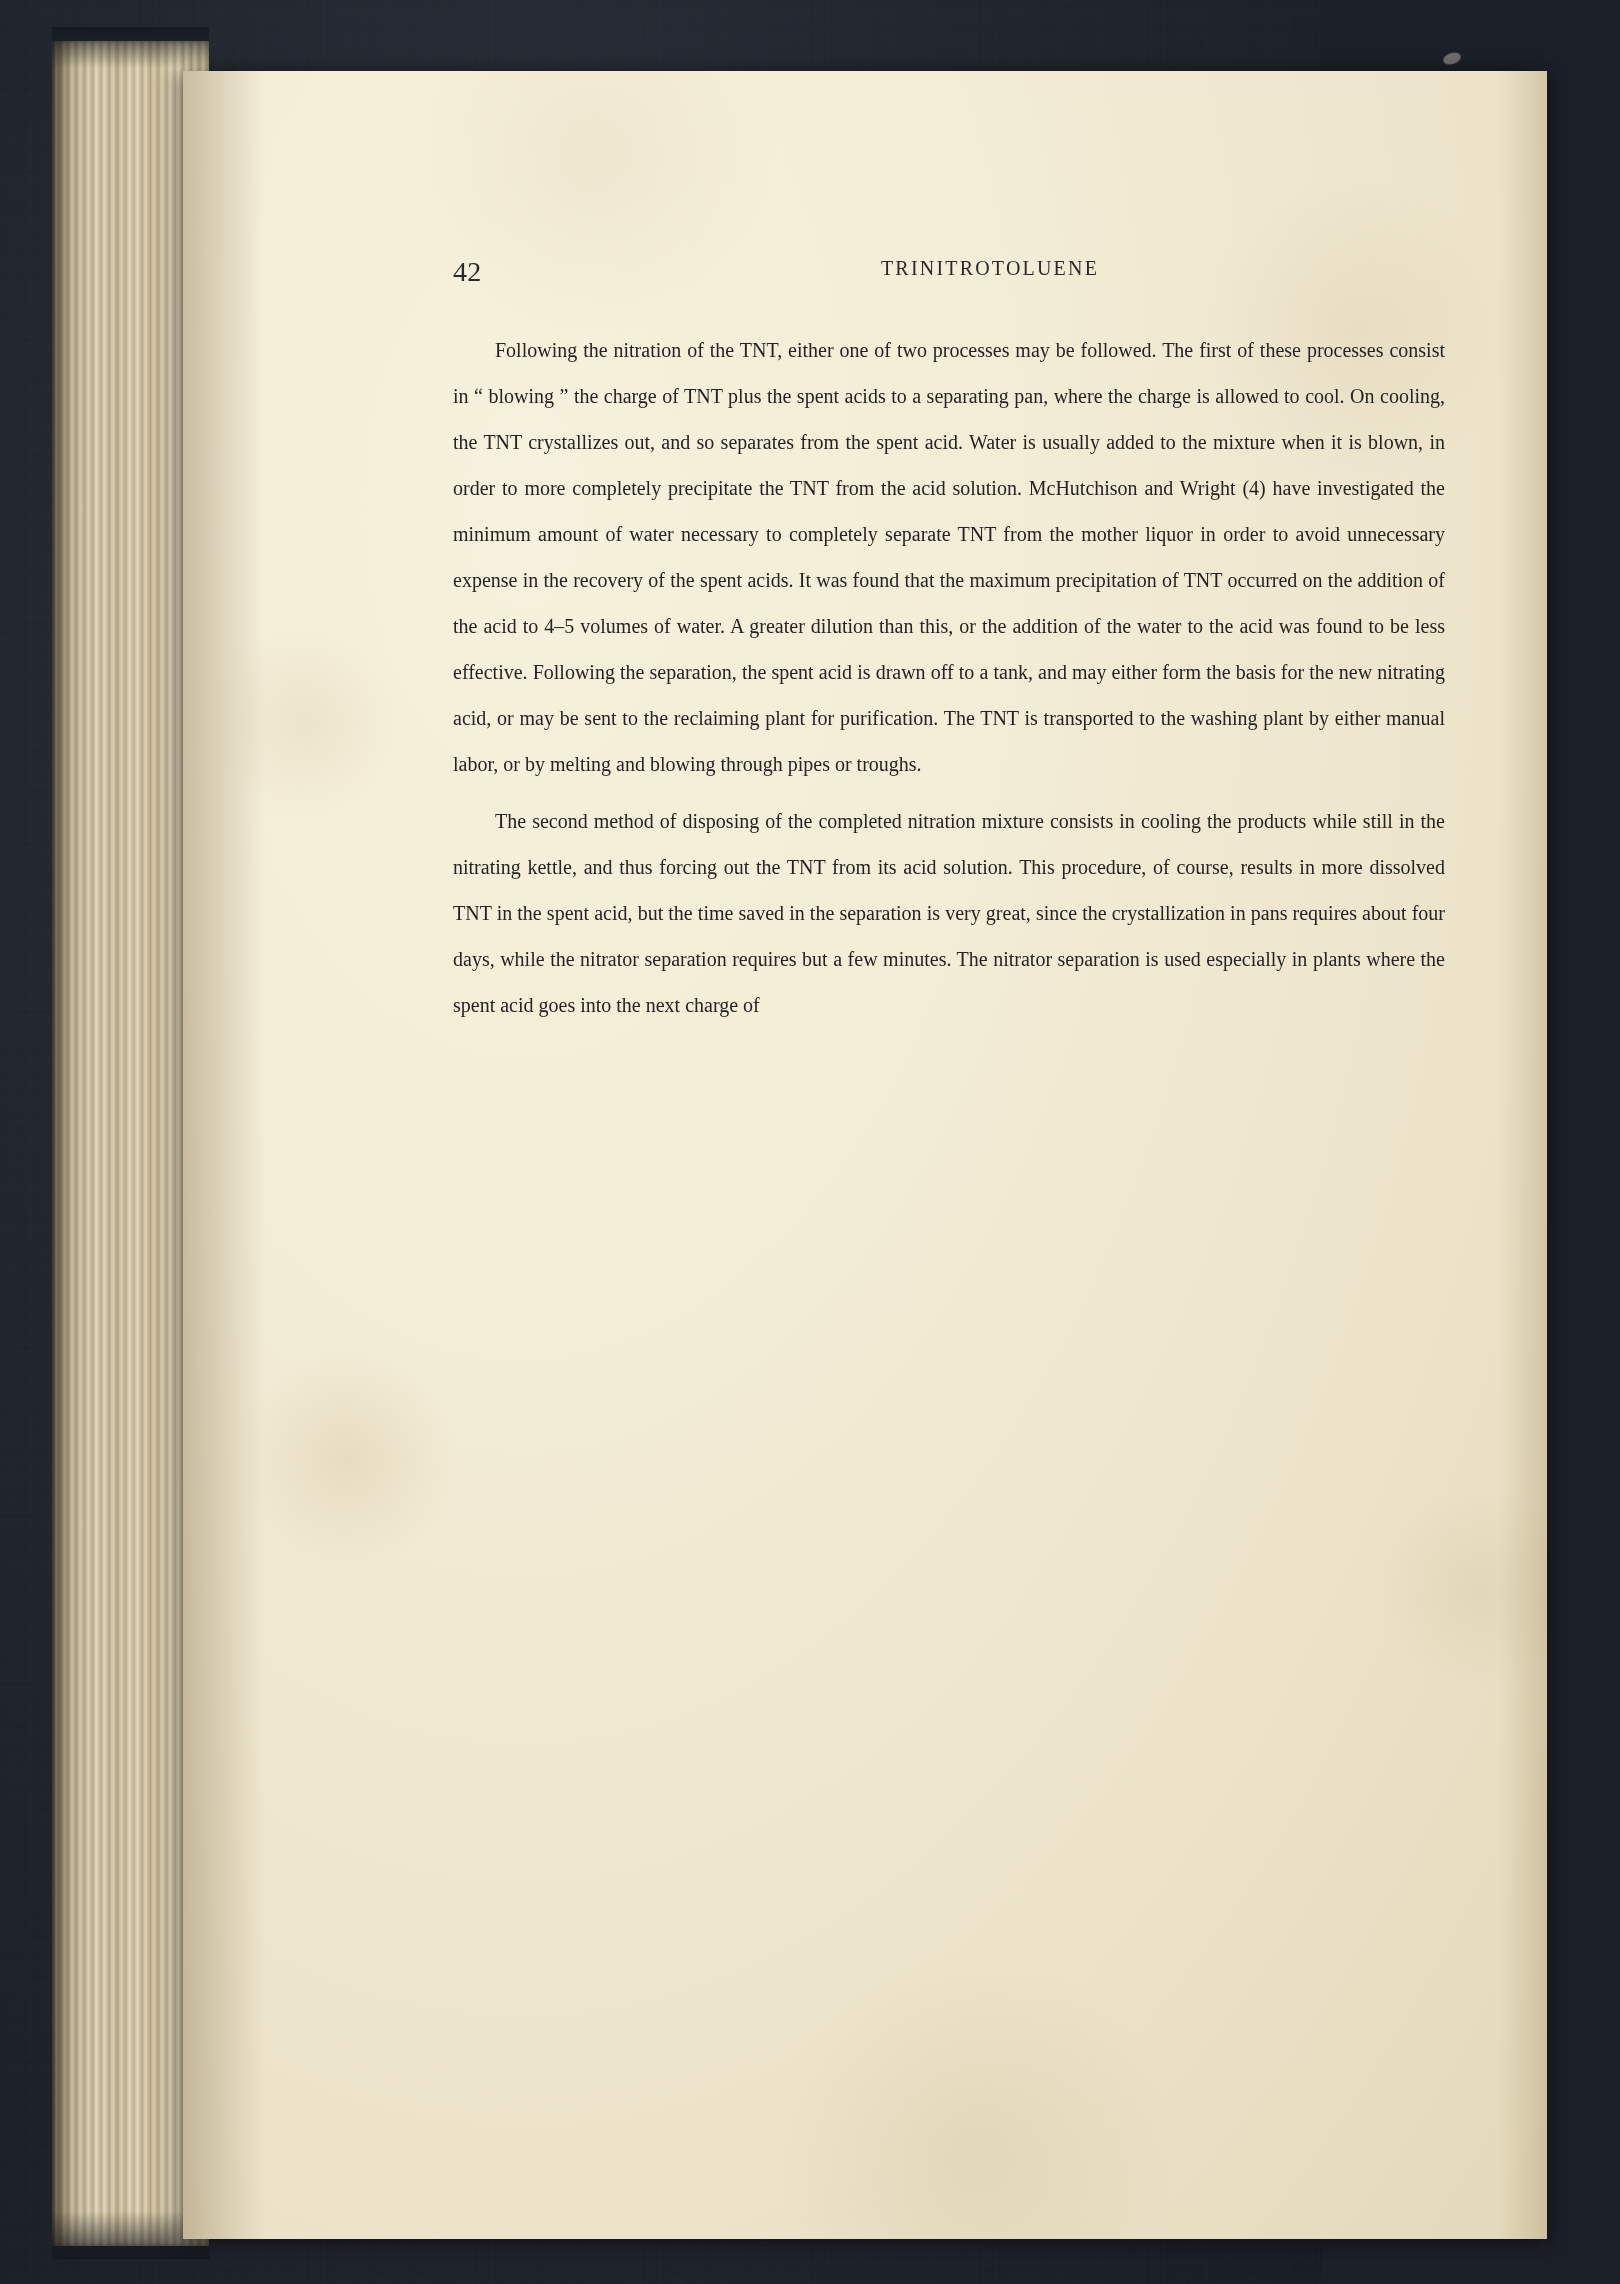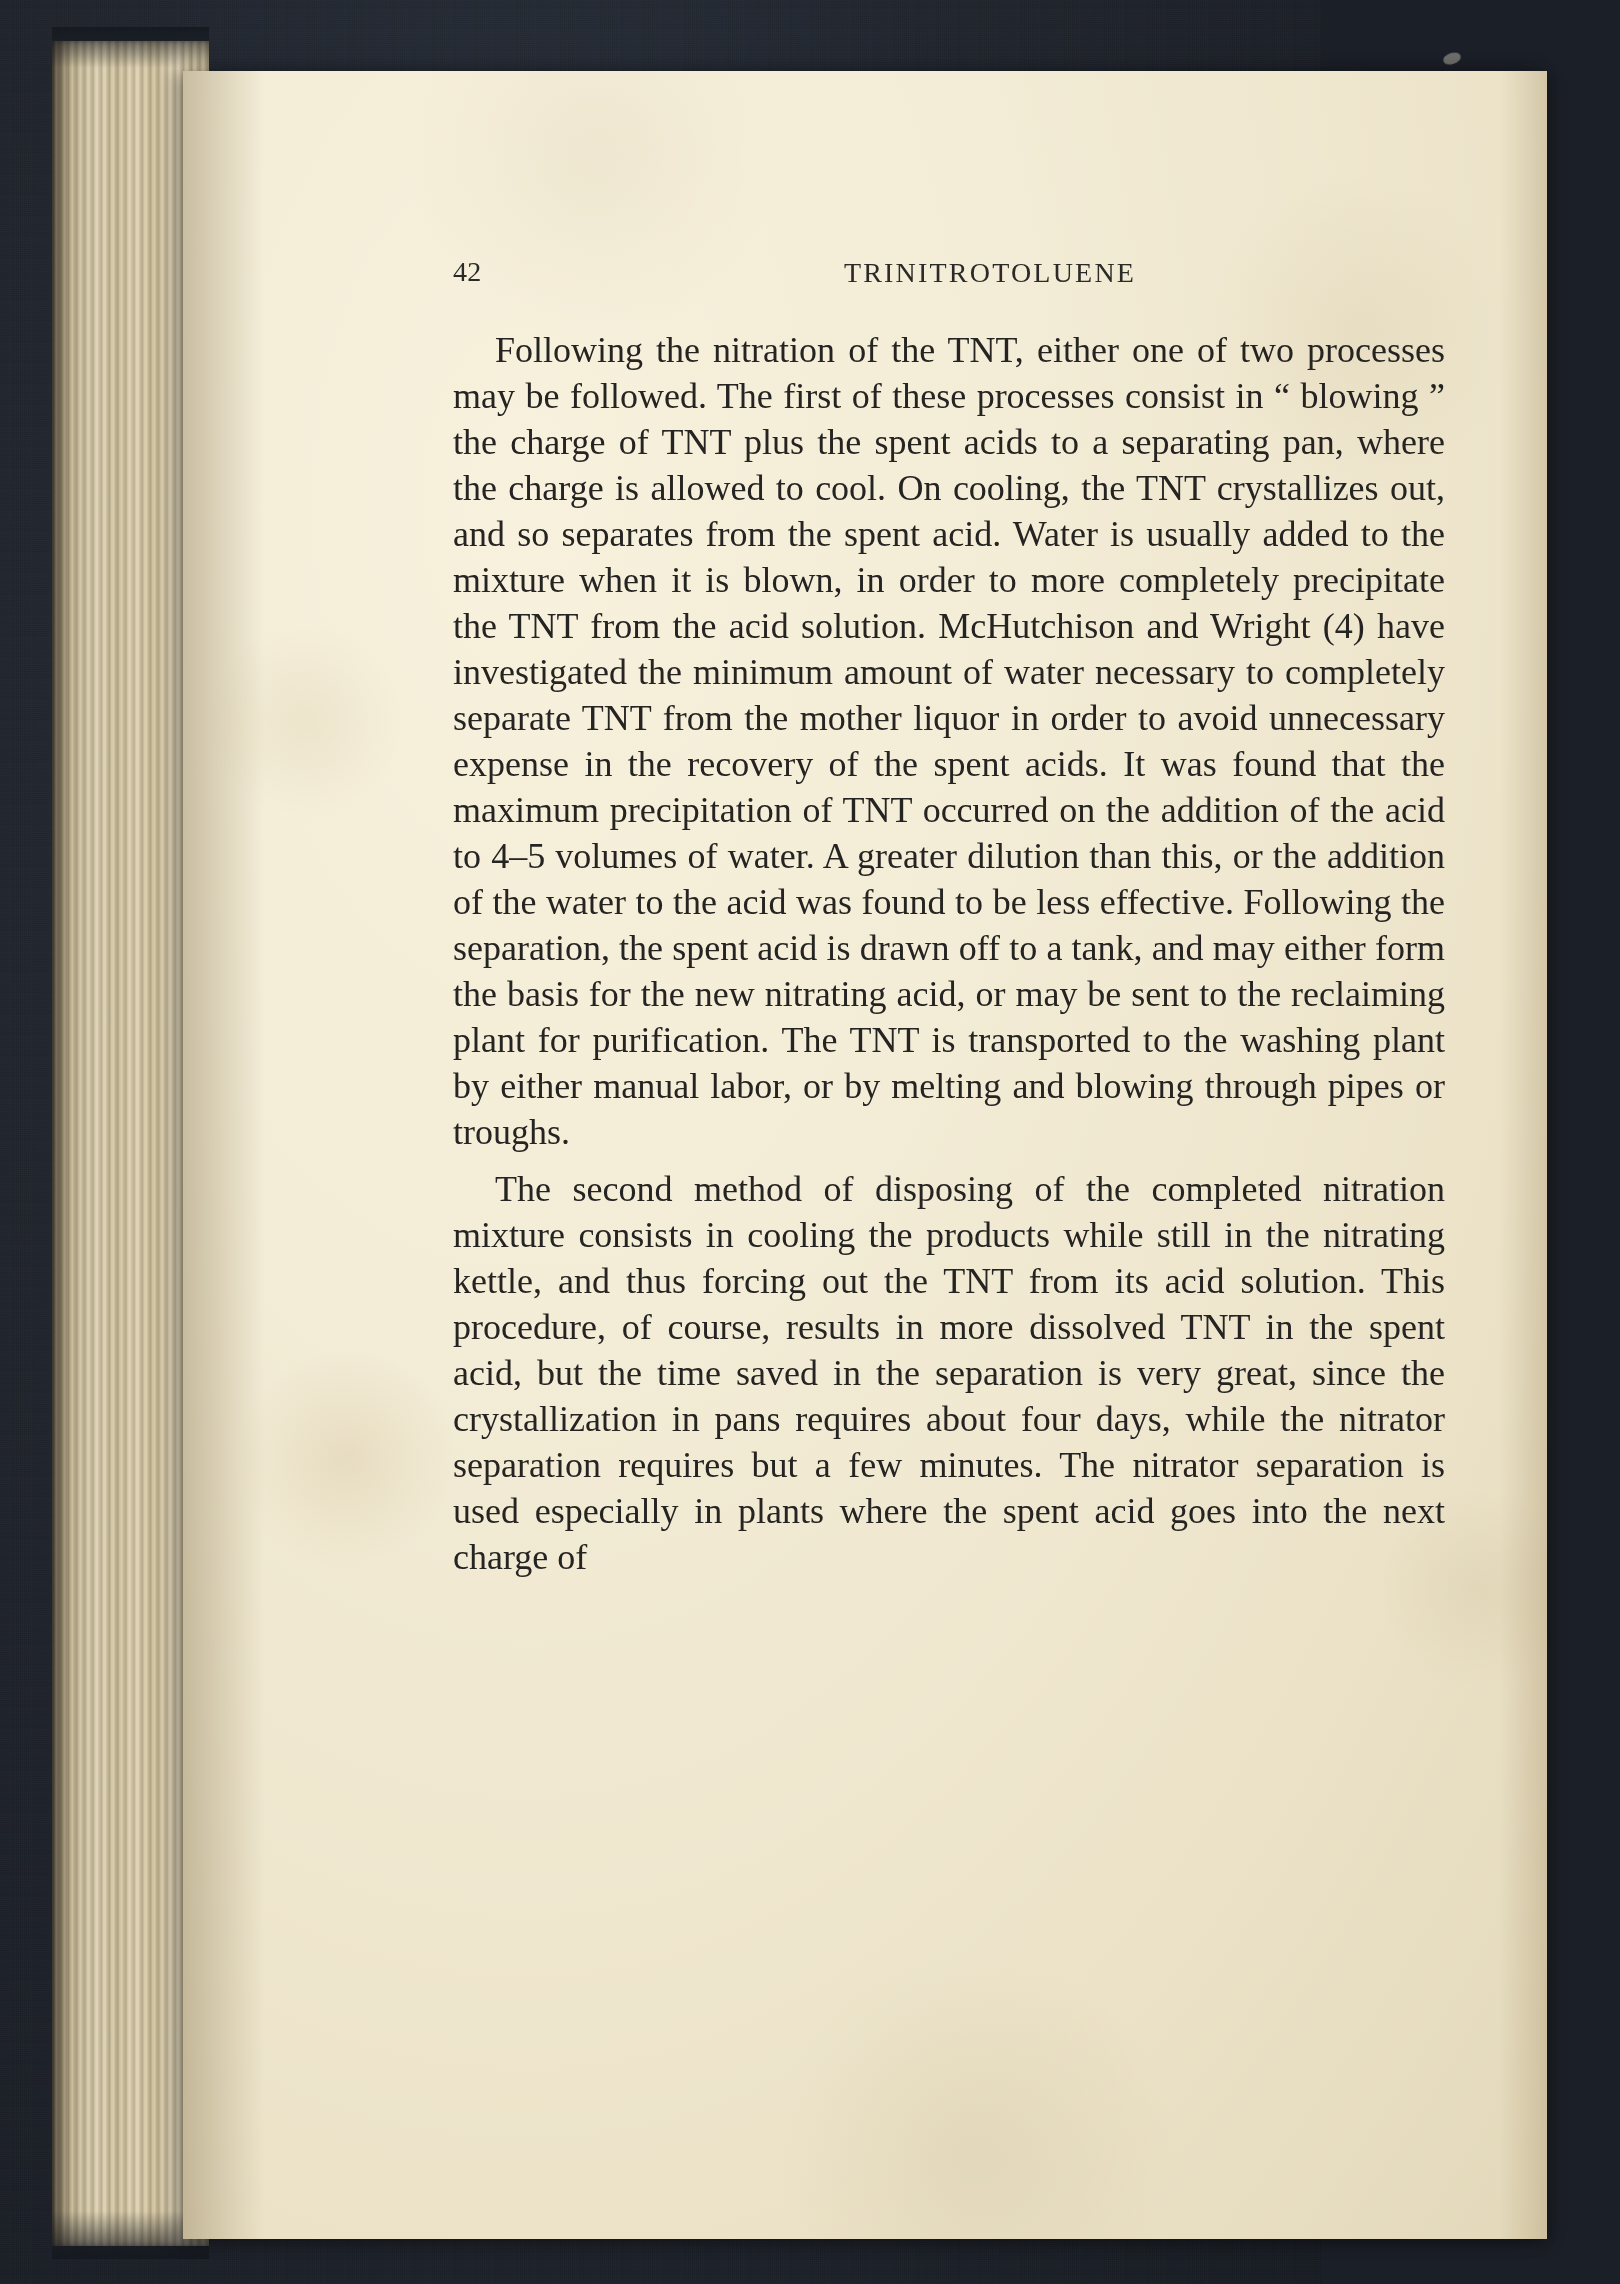--- a/index.html
+++ b/index.html
@@ -157,29 +157,29 @@
     font-size: 28px;
     color: #2d2c2a;
     letter-spacing: 0.3px;
   }
   .head-title {
     position: absolute;
     left: 0;
     right: 0;
     top: 1.4px;
     text-align: center;
-    font-size: 28px;
+    font-size: 20px;
     letter-spacing: 2.2px;
     color: #2d2c2a;
     padding-left: 82px;
   }
 
   p.body {
     margin: 0;
-    font-size: 36px;
+    font-size: 20px;
     line-height: 46px;
     color: #272624;
     text-align: justify;
     text-justify: inter-word;
     text-indent: 42px;
     hyphens: manual;
   }
   p.body + p.body { margin-top: 11px; }
 
   

